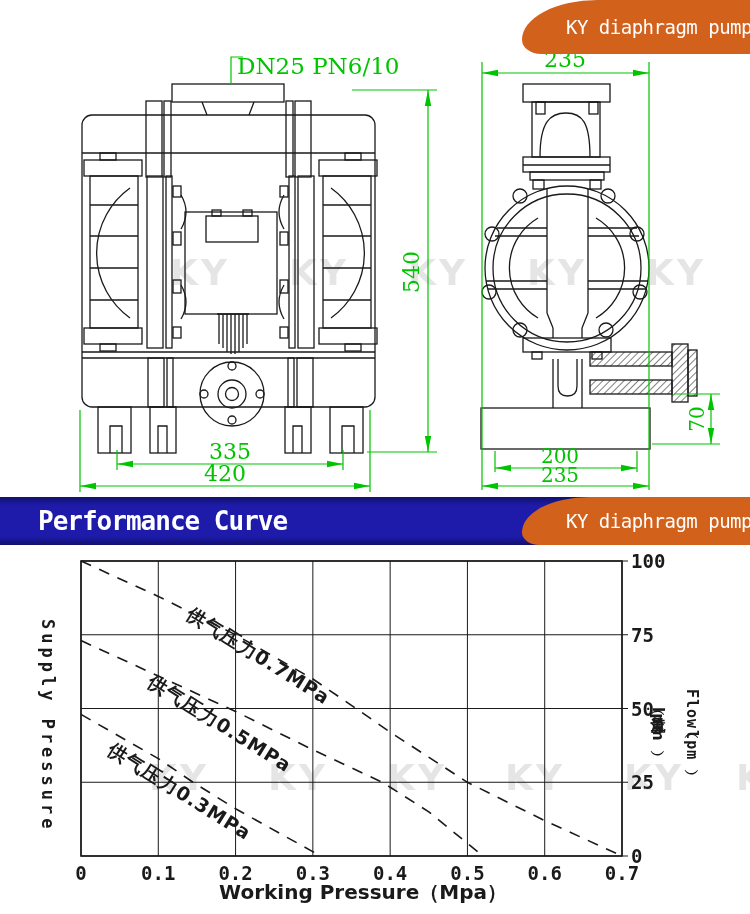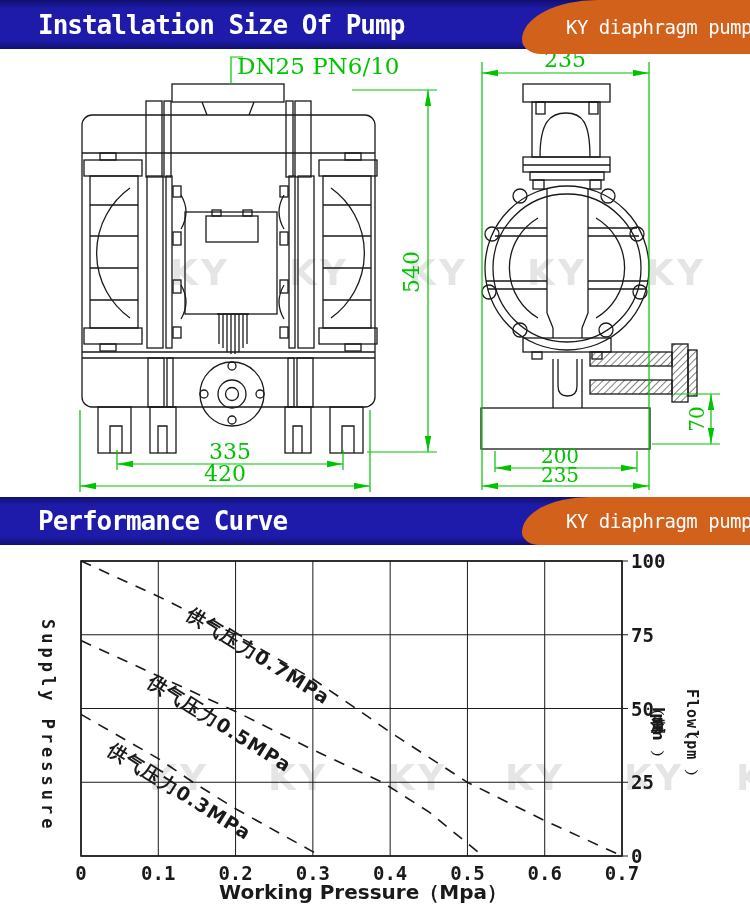--- a/index.html
+++ b/index.html
@@ -40,23 +40,20 @@
       <span class="wm" style="left: 527px; top: 252px;">KY</span>
       <span class="wm" style="left: 646px; top: 252px;">KY</span>
       <span class="wm" style="left: 149px; top: 757px;">KY</span>
       <span class="wm" style="left: 268px; top: 757px;">KY</span>
       <span class="wm" style="left: 387px; top: 757px;">KY</span>
       <span class="wm" style="left: 505px; top: 757px;">KY</span>
       <span class="wm" style="left: 624px; top: 757px;">KY</span>
       <span class="wm" style="left: 736px; top: 757px;">KY</span>
     </div>
 
-  <div class="hdr-bar" id="hdr1">
-    <span class="hdr-title">Installation Size Of Pump</span>
-  </div>
   <div class="hdr-badge" id="badge1">
     <span class="badge-text">KY diaphragm pump</span>
   </div>
 
   <svg class="layer" viewBox="0 0 750 914">
     <defs>
       <pattern id="hatch" width="5" height="5" patternUnits="userSpaceOnUse" patternTransform="rotate(45)">
         <line x1="0" y1="0" x2="0" y2="5" stroke="#3a3a3a" stroke-width="1.3"></line>
       </pattern>
       <marker id="dimarrow" viewBox="0 0 16 8" refX="16" refY="4" markerWidth="16" markerHeight="8" markerUnits="userSpaceOnUse" orient="auto-start-reverse">

